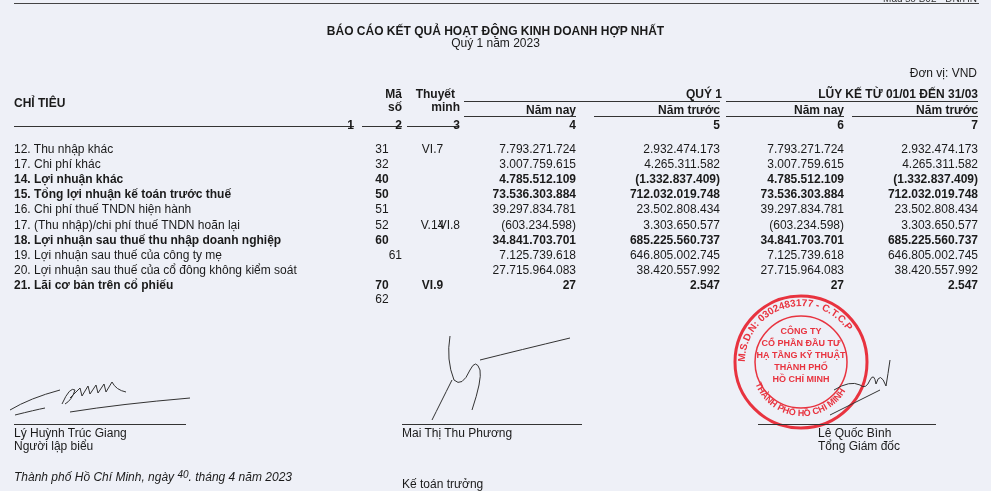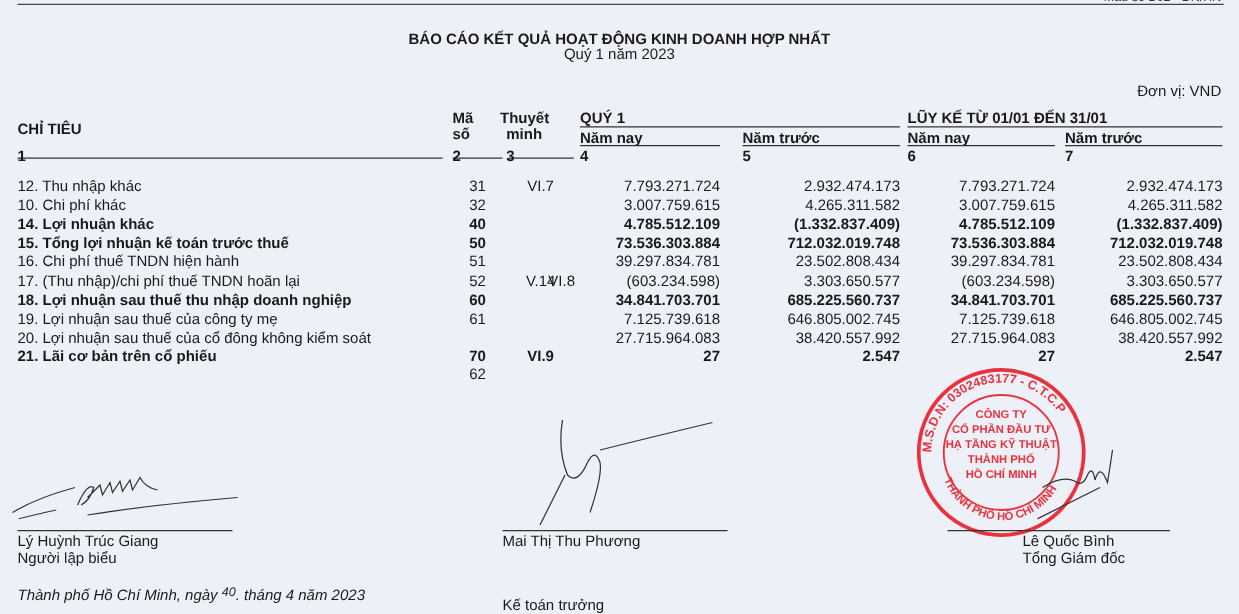--- a/index.html
+++ b/index.html
@@ -10,21 +10,21 @@
       color: #1a1a1a;
       position: relative;
     }
     .abs { position: absolute; }
     .topline { left: 14px; top: 3px; width: 965px; border-top: 1.3px solid #444; }
     .formcode { right: 14px; top: -7px; font-size: 10px; color: #333; }
     .title { left: 0; width: 991px; top: 24px; text-align: center; font-weight: bold; font-size: 12px; }
     .subtitle { left: 0; width: 991px; top: 36px; text-align: center; font-size: 12px; }
     .unit { right: 14px; top: 66px; font-size: 12px; padding-left: 12px; }
 
-    .hdr { font-weight: bold; font-size: 12px; text-align: left; }
+    .hdr { font-weight: bold; font-size: 12px; text-align: right; }
     .hline { border-top: 1.5px solid #333; }
     .cell { font-size: 12px; white-space: nowrap; }
     .num { text-align: right; }
     .b { font-weight: bold; }
 
     .sigline { border-top: 1px solid #333; }
     .signame { font-weight: normal; font-size: 12px; line-height: 13px; }
     .date { left: 14px; top: 469px; font-size: 12px; font-style: italic; }
   </style>
 </head>
@@ -38,21 +38,21 @@
 
 <div>
   <div class="abs hdr" style="left:14px; top:96px; width:340px; text-align:left;">CHỈ TIÊU</div>
   <div class="abs hdr" style="left:362px; top:87px; width:40px;">Mã</div>
   <div class="abs hdr" style="left:362px; top:100px; width:40px;">số</div>
   <div class="abs hdr" style="left:400px; top:87px; width:55px;">Thuyết</div>
   <div class="abs hdr" style="left:405px; top:100px; width:55px;">minh</div>
 
   <div class="abs hdr" style="left:464px; top:87px; width:258px;">QUÝ 1</div>
   <div class="abs hline" style="left:464px; top:101px; width:256px;"></div>
-  <div class="abs hdr" style="left:726px; top:87px; width:252px;">LŨY KẾ TỪ 01/01 ĐẾN 31/01</div>
+  <div class="abs hdr" style="left:726px; top:87px; width:252px;">LŨY KẾ TỪ 01/01 ĐẾN 31/03</div>
   <div class="abs hline" style="left:726px; top:101px; width:252px;"></div>
 
   <div class="abs hdr" style="left:464px; top:103px; width:112px;">Năm nay</div>
   <div class="abs hdr" style="left:594px; top:103px; width:126px;">Năm trước</div>
   <div class="abs hdr" style="left:726px; top:103px; width:118px;">Năm nay</div>
   <div class="abs hdr" style="left:852px; top:103px; width:126px;">Năm trước</div>
 
   <div class="abs hline" style="left:14px; top:126px; width:340px;"></div>
   <div class="abs hline" style="left:362px; top:126px; width:40px;"></div>
   <div class="abs hline" style="left:407px; top:126px; width:52px;"></div>
@@ -74,21 +74,21 @@
     <div>
       <div class="abs cell " style="left: 14px; width: 340px; top: 142px;">12. Thu nhập khác</div>
       <div class="abs cell " style="left: 362px; width: 40px; top: 142px; text-align: center;">31</div>
       <div class="abs cell " style="left: 405px; width: 55px; top: 142px; text-align: center;">VI.7</div>
       <div class="abs cell num" style="left: 464px; width: 112px; top: 142px;">7.793.271.724</div>
       <div class="abs cell num" style="left: 594px; width: 126px; top: 142px;">2.932.474.173</div>
       <div class="abs cell num" style="left: 726px; width: 118px; top: 142px;">7.793.271.724</div>
       <div class="abs cell num" style="left: 852px; width: 126px; top: 142px;">2.932.474.173</div>
     </div>
     <div>
-      <div class="abs cell " style="left: 14px; width: 340px; top: 157.1px;">10. Chi phí khác</div>
+      <div class="abs cell " style="left: 14px; width: 340px; top: 157.1px;">17. Chi phí khác</div>
       <div class="abs cell " style="left: 362px; width: 40px; top: 157.1px; text-align: center;">32</div>
       <div class="abs cell " style="left: 405px; width: 55px; top: 157.1px; text-align: center;"></div>
       <div class="abs cell num" style="left: 464px; width: 112px; top: 157.1px;">3.007.759.615</div>
       <div class="abs cell num" style="left: 594px; width: 126px; top: 157.1px;">4.265.311.582</div>
       <div class="abs cell num" style="left: 726px; width: 118px; top: 157.1px;">3.007.759.615</div>
       <div class="abs cell num" style="left: 852px; width: 126px; top: 157.1px;">4.265.311.582</div>
     </div>
     <div>
       <div class="abs cell  b" style="left: 14px; width: 340px; top: 172.2px;">14. Lợi nhuận khác</div>
       <div class="abs cell  b" style="left: 362px; width: 40px; top: 172.2px; text-align: center;">40</div>
@@ -129,21 +129,21 @@
       <div class="abs cell  b" style="left: 14px; width: 340px; top: 232.6px;">18. Lợi nhuận sau thuế thu nhập doanh nghiệp</div>
       <div class="abs cell  b" style="left: 362px; width: 40px; top: 232.6px; text-align: center;">60</div>
       <div class="abs cell  b" style="left: 405px; width: 55px; top: 232.6px; text-align: center;"></div>
       <div class="abs cell num b" style="left: 464px; width: 112px; top: 232.6px;">34.841.703.701</div>
       <div class="abs cell num b" style="left: 594px; width: 126px; top: 232.6px;">685.225.560.737</div>
       <div class="abs cell num b" style="left: 726px; width: 118px; top: 232.6px;">34.841.703.701</div>
       <div class="abs cell num b" style="left: 852px; width: 126px; top: 232.6px;">685.225.560.737</div>
     </div>
     <div>
       <div class="abs cell " style="left: 14px; width: 340px; top: 247.7px;">19. Lợi nhuận sau thuế của công ty mẹ</div>
-      <div class="abs cell " style="left: 362px; width: 40px; top: 247.7px; text-align: center;">61</div>
+      <div class="abs cell " style="left: 362px; width: 40px; top: 247.7px; text-align: right;">61</div>
       <div class="abs cell " style="left: 405px; width: 55px; top: 247.7px; text-align: center;"></div>
       <div class="abs cell num" style="left: 464px; width: 112px; top: 247.7px;">7.125.739.618</div>
       <div class="abs cell num" style="left: 594px; width: 126px; top: 247.7px;">646.805.002.745</div>
       <div class="abs cell num" style="left: 726px; width: 118px; top: 247.7px;">7.125.739.618</div>
       <div class="abs cell num" style="left: 852px; width: 126px; top: 247.7px;">646.805.002.745</div>
     </div>
     <div>
       <div class="abs cell " style="left: 14px; width: 340px; top: 262.8px;">20. Lợi nhuận sau thuế của cổ đông không kiểm soát</div>
       <div class="abs cell " style="left: 362px; width: 40px; top: 262.8px; text-align: center; margin-top: 29px;">62</div>
       <div class="abs cell " style="left: 405px; width: 55px; top: 262.8px; text-align: center;"></div>

